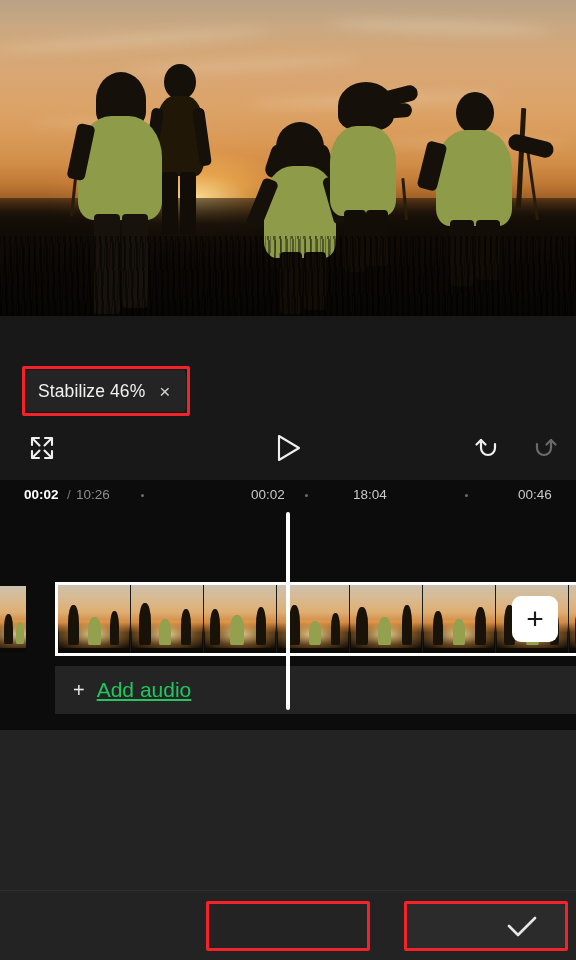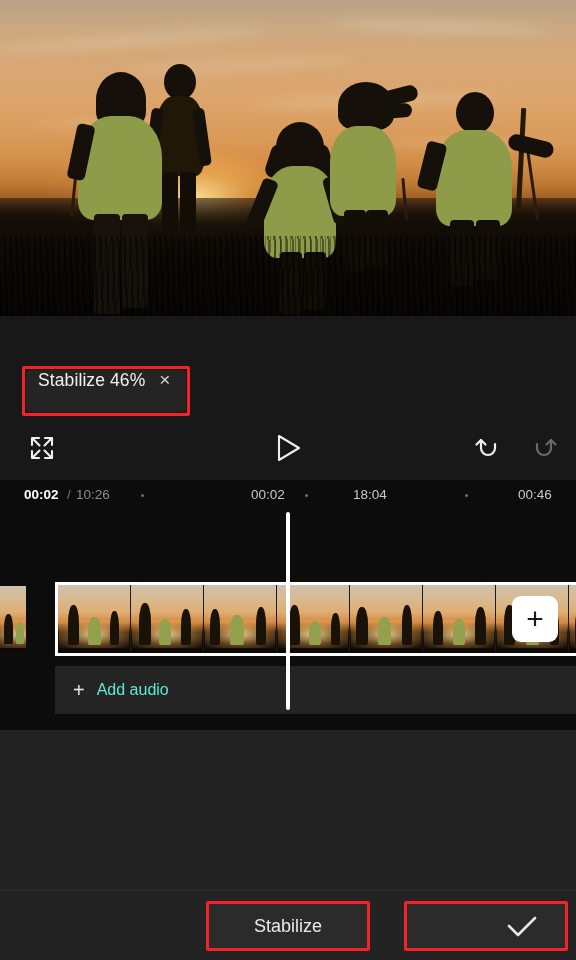--- a/index.html
+++ b/index.html
@@ -68,21 +68,21 @@
 
   
   .chip-wrap { position:absolute; left:22px; top:366px; width:168px; height:50px; }
   .chip-hl {
     position:absolute; inset:0; border:3px solid #f42229; border-radius:2px;
     pointer-events:none; z-index:3;
   }
   .chip {
     position:absolute; left:4px; top:4px; right:4px; bottom:4px;
     background:#242424; border-radius:4px;
-    display:flex; align-items:flex-start; padding:0 12px; gap:14px;
+    display:flex; align-items:center; padding:0 12px; gap:14px;
   }
   .chip-label { color:#f1f1f1; font-size:17.5px; letter-spacing:.1px; white-space:nowrap; }
   .chip-close { color:#d2d2d2; font-size:19px; line-height:1; font-weight:300; }
 
   
   .ctrlrow { position:absolute; left:0; top:424px; width:576px; height:50px; }
   .ctrl { position:absolute; top:0; width:48px; height:48px; display:flex; align-items:center; justify-content:center; }
   .ctrl svg { display:block; }
 
   
@@ -118,21 +118,21 @@
   .addbtn {
     position:absolute; left:512px; top:596px; width:46px; height:46px;
     background:#ffffff; border-radius:9px; display:flex; align-items:center; justify-content:center;
     color:#1b1b1b; font-size:30px; line-height:1; font-weight:400;
   }
   .audiorow {
     position:absolute; left:55px; top:666px; width:521px; height:48px;
     background:#242424; display:flex; align-items:center; padding-left:18px; gap:12px;
   }
   .audiorow .plus { color:#e9e9e9; font-size:20px; line-height:1; }
-  .audiorow .alab { color:#5eead4; font-size:16px; }
+  .audiorow .alab { color:#22c55e; font-size:21px;text-decoration:underline; }
   .playhead {
     position:absolute; left:286px; top:0px; width:4px; height:198px;
     background:#ffffff; border-radius:2px; z-index:5;
   }
 
   
   .panel { position:absolute; left:0; top:730px; width:576px; height:160px; background:#232323; }
 
   
   .botbar { position:absolute; left:0; top:890px; width:576px; height:70px; background:#232323; border-top:1px solid #2f2f2f; }
@@ -366,21 +366,20 @@
     
     
     
 
     
   </div>
 
   <div class="botbar"></div>
 
   <div class="stab-wrap">
-    <div class="stab-btn">Stabilize</div>
     <div class="btn-hl" style="inset:0;"></div>
   </div>
 
   <div class="chk-wrap">
     <div class="chk-btn">
       <svg width="34" height="24" viewBox="0 0 34 24" fill="none" stroke="#e6e6e6" stroke-width="2.6" stroke-linecap="round" stroke-linejoin="round">
         <polyline points="4,12 13,21 30,4"></polyline>
       </svg>
     </div>
     <div class="btn-hl" style="inset:0;"></div>

